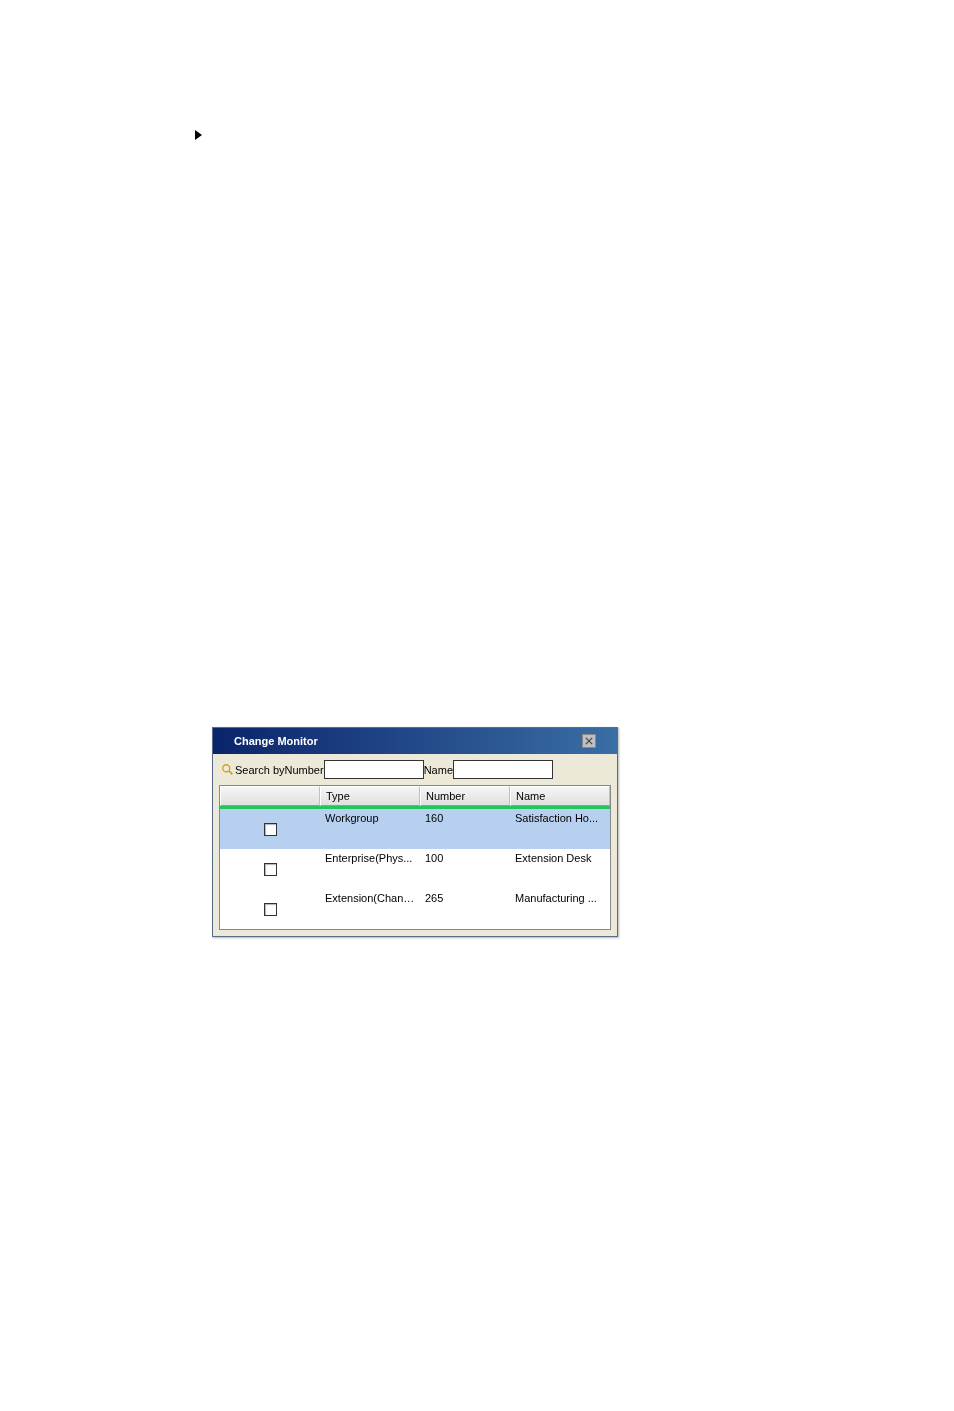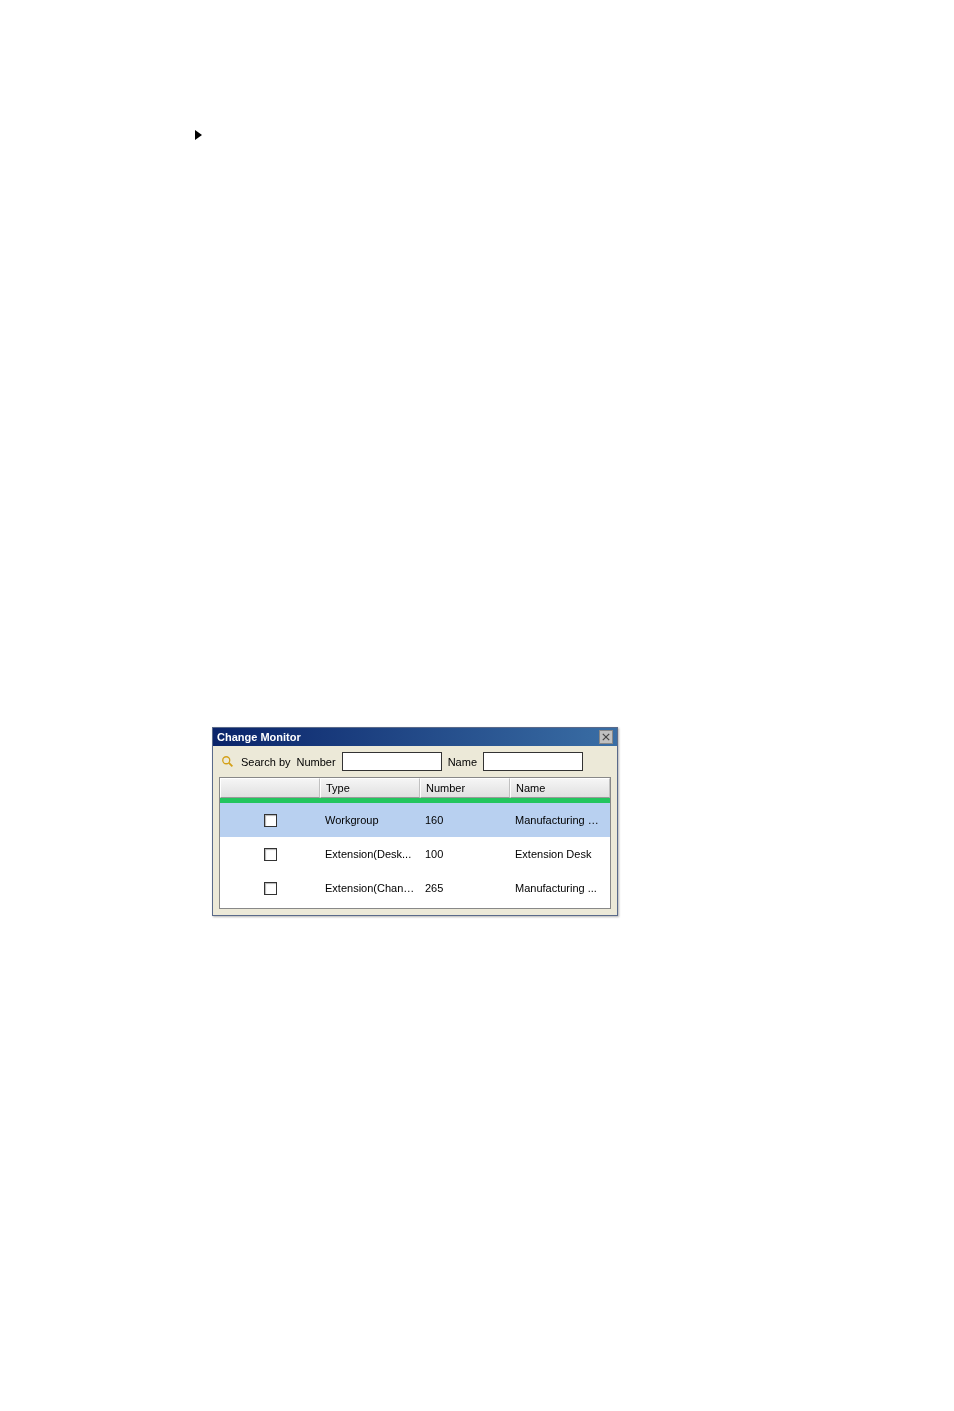--- a/index.html
+++ b/index.html
@@ -31,25 +31,25 @@
       top: 727px;
       width: 406px;
       border: 1px solid #5a6a8a;
       background: #ece9d8;
       box-shadow: 1px 1px 2px rgba(0,0,0,0.3);
     }
     .titlebar {
       background: linear-gradient(to right, #0a246a, #3a6ea5);
       color: #ffffff;
       font-weight: bold;
-      padding: 2px 4px;
+      padding: 2px 21px;
       display: flex;
       justify-content: space-between;
       align-items: center;
-      height: 18px;
+      height: 26px;
     }
     .titlebar-text {
       font-size: 11px;
     }
     .close-btn {
       width: 14px;
       height: 14px;
       background: #c0c0c0;
       border: 1px solid #888;
       display: flex;
@@ -57,21 +57,20 @@
       justify-content: center;
       font-size: 9px;
       font-weight: bold;
       color: #333;
       cursor: pointer;
     }
     .search-bar {
       padding: 6px 8px;
       display: flex;
       align-items: center;
-      gap: 6px;
       background: #ece9d8;
     }
     .search-icon {
       width: 14px;
       height: 14px;
       position: relative;
     }
     .search-icon svg {
       width: 14px;
       height: 14px;
@@ -97,43 +96,42 @@
       background: #ece9d8;
     }
     .grid {
       border: 1px solid #888;
       background: #ffffff;
       width: 100%;
     }
     .grid-header {
       display: flex;
       background: #0f172a;
-      border-bottom: 5px solid #22c55e;
+      border-bottom: 3px solid #22c55e;
     }
     .grid-header-cell {
       padding: 3px 5px;
       font-size: 11px;
       border-right: 1px solid #c0c0c0;
       background: linear-gradient(to bottom, #f5f5f5, #e0e0e0);
       border-top: 1px solid #fff;
       border-left: 1px solid #fff;
       border-bottom: 1px solid #999;
     }
     .col-check { width: 100px; text-align: center; }
     .col-type { width: 100px; }
     .col-number { width: 90px; }
     .col-name { flex: 1; }
     .grid-body {
       background: #fff;
       min-height: 105px;
     }
     .grid-row {
       display: flex;
-      height: 34px;
-      align-items: center;
+      height: 40px;
     }
     .grid-row.selected {
       background: #b8d0f0;
     }
     .grid-cell {
       padding: 3px 5px;
       font-size: 11px;
       overflow: hidden;
       text-overflow: ellipsis;
       white-space: nowrap;
@@ -189,27 +187,27 @@
         <div class="grid-header-cell col-number">Number</div>
         <div class="grid-header-cell col-name">Name</div>
       </div>
       <div class="grid-body">
         <div class="grid-row selected">
           <div class="grid-cell col-check checkbox-cell">
             <div class="checkbox"></div>
           </div>
           <div class="grid-cell col-type">Workgroup</div>
           <div class="grid-cell col-number">160</div>
-          <div class="grid-cell col-name">Manufacturing Ho...</div>
+          <div class="grid-cell col-name">Satisfaction Ho...</div>
         </div>
         <div class="grid-row">
           <div class="grid-cell col-check checkbox-cell">
             <div class="checkbox"></div>
           </div>
-          <div class="grid-cell col-type">Extension(Desk...</div>
+          <div class="grid-cell col-type">Enterprise(Phys...</div>
           <div class="grid-cell col-number">100</div>
           <div class="grid-cell col-name">Extension Desk</div>
         </div>
         <div class="grid-row">
           <div class="grid-cell col-check checkbox-cell">
             <div class="checkbox"></div>
           </div>
           <div class="grid-cell col-type">Extension(Change)</div>
           <div class="grid-cell col-number">265</div>
           <div class="grid-cell col-name">Manufacturing ...</div>

